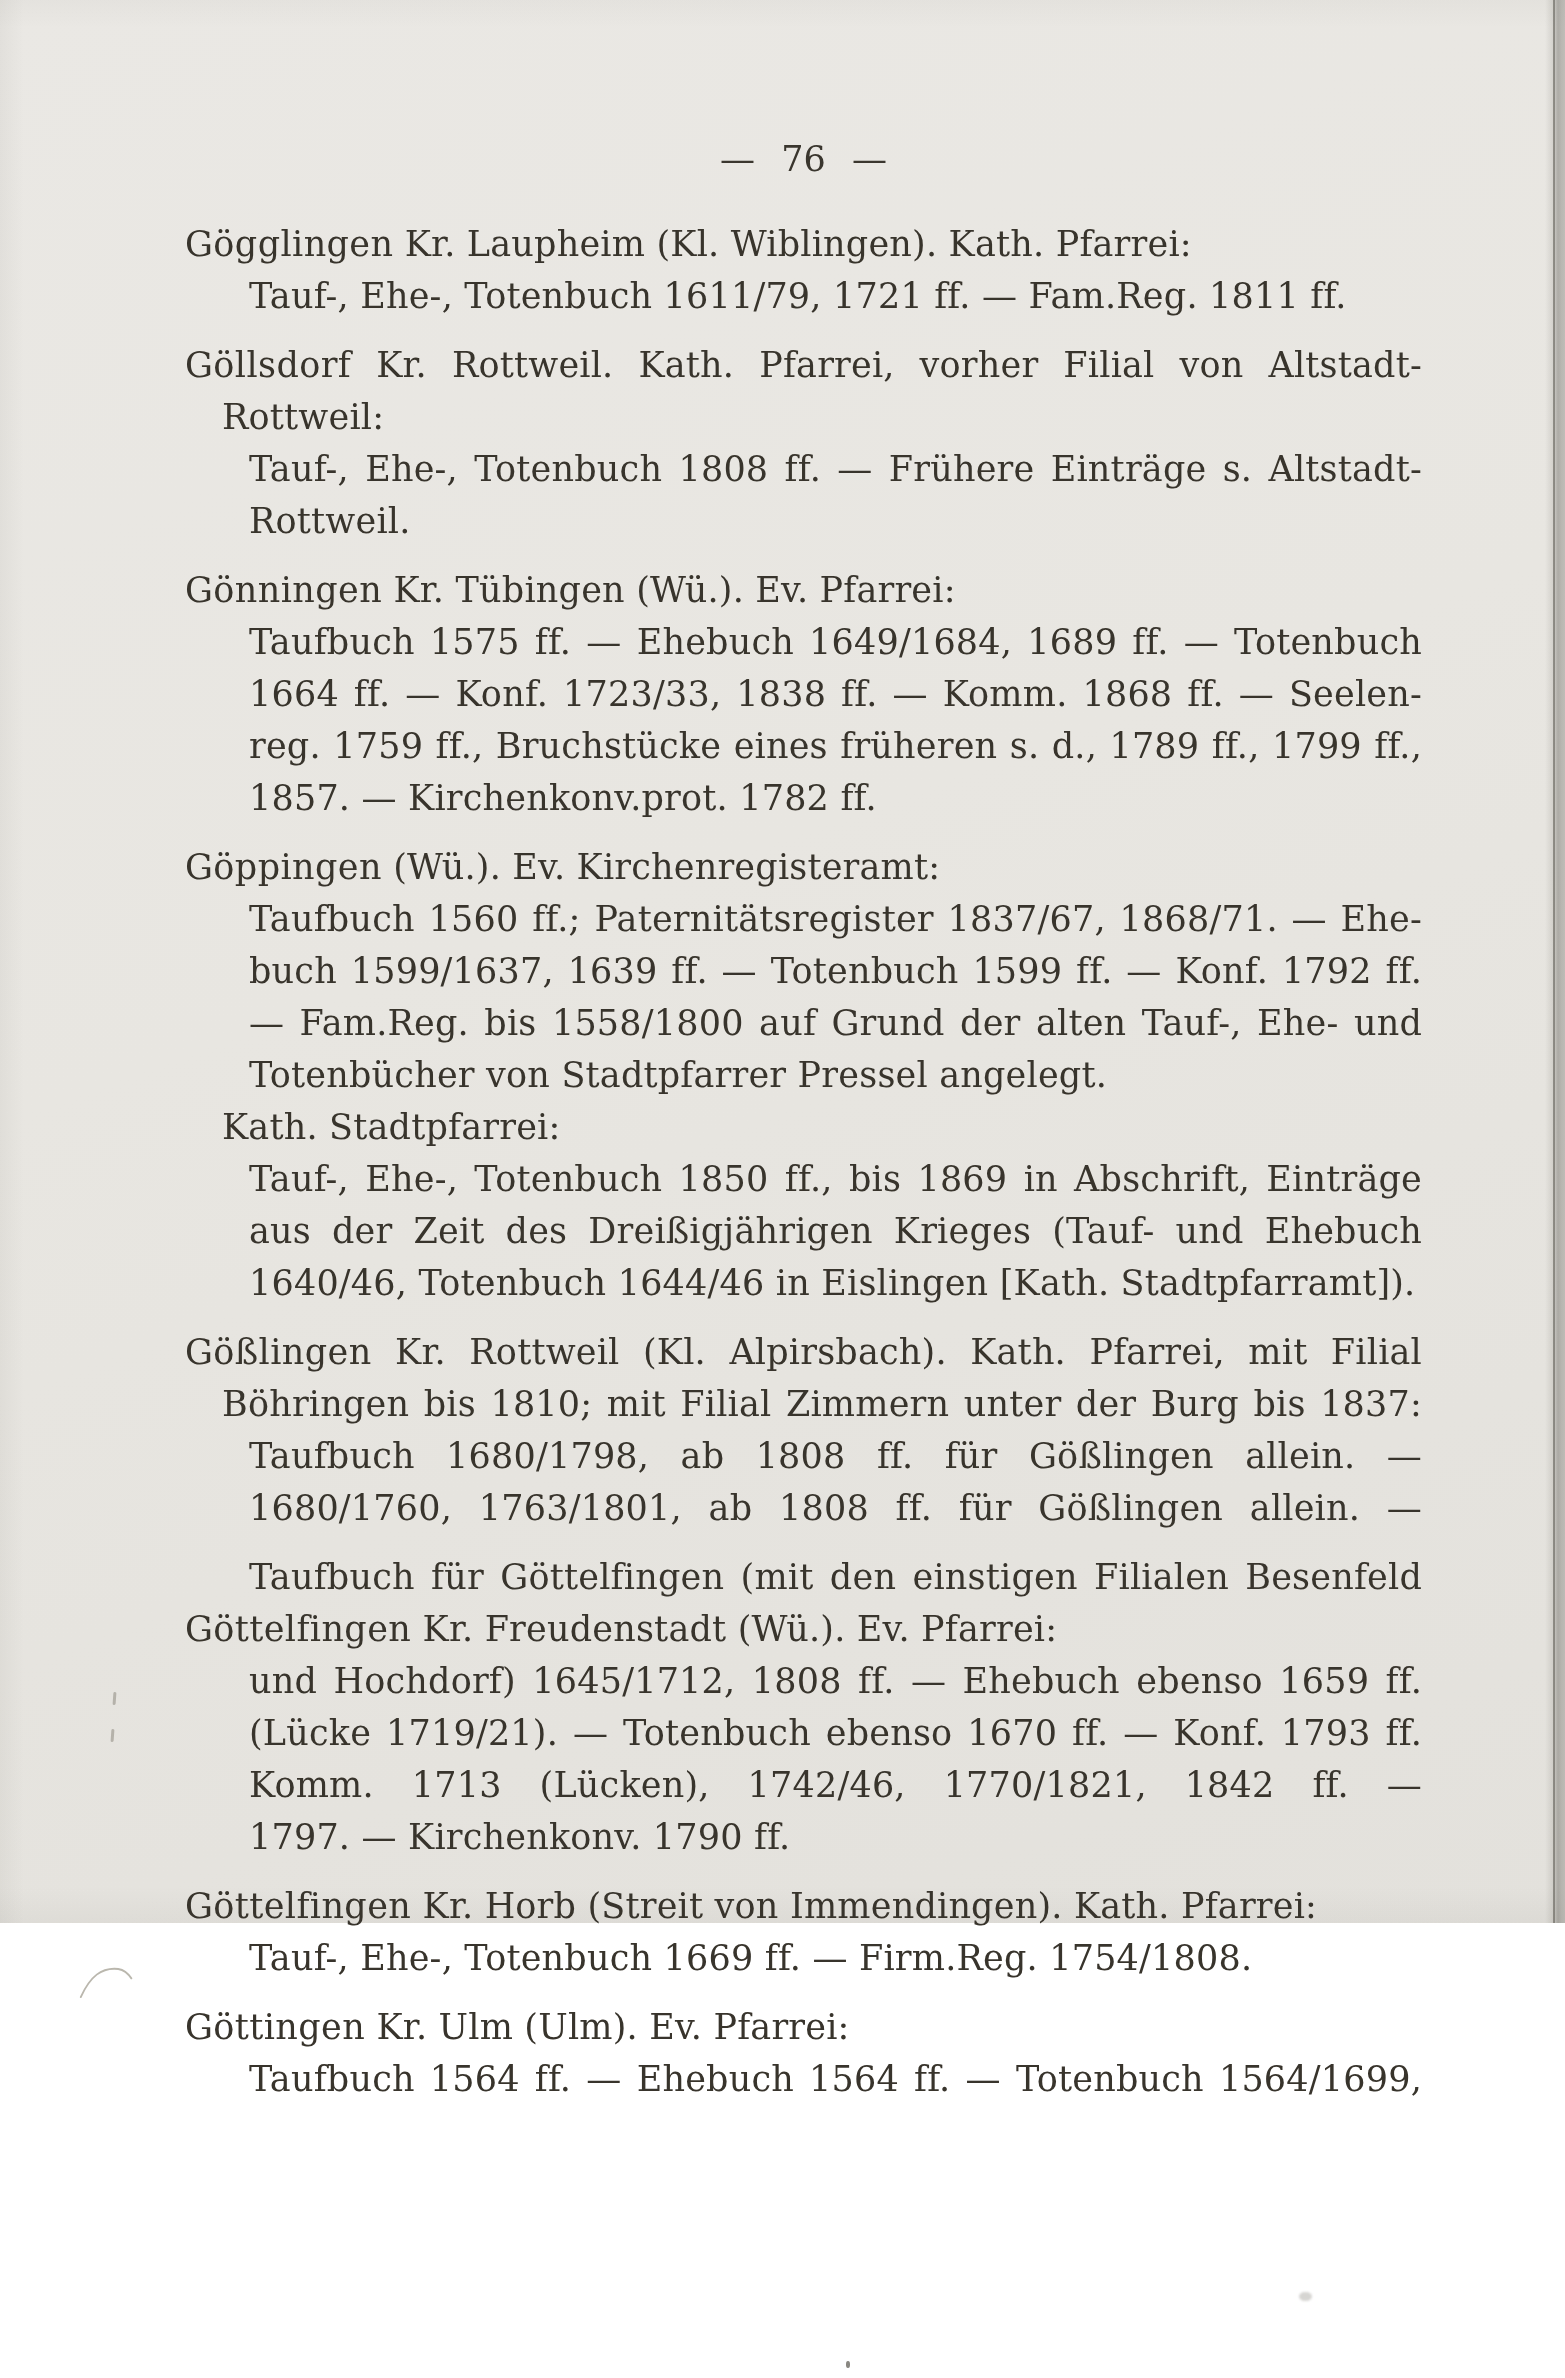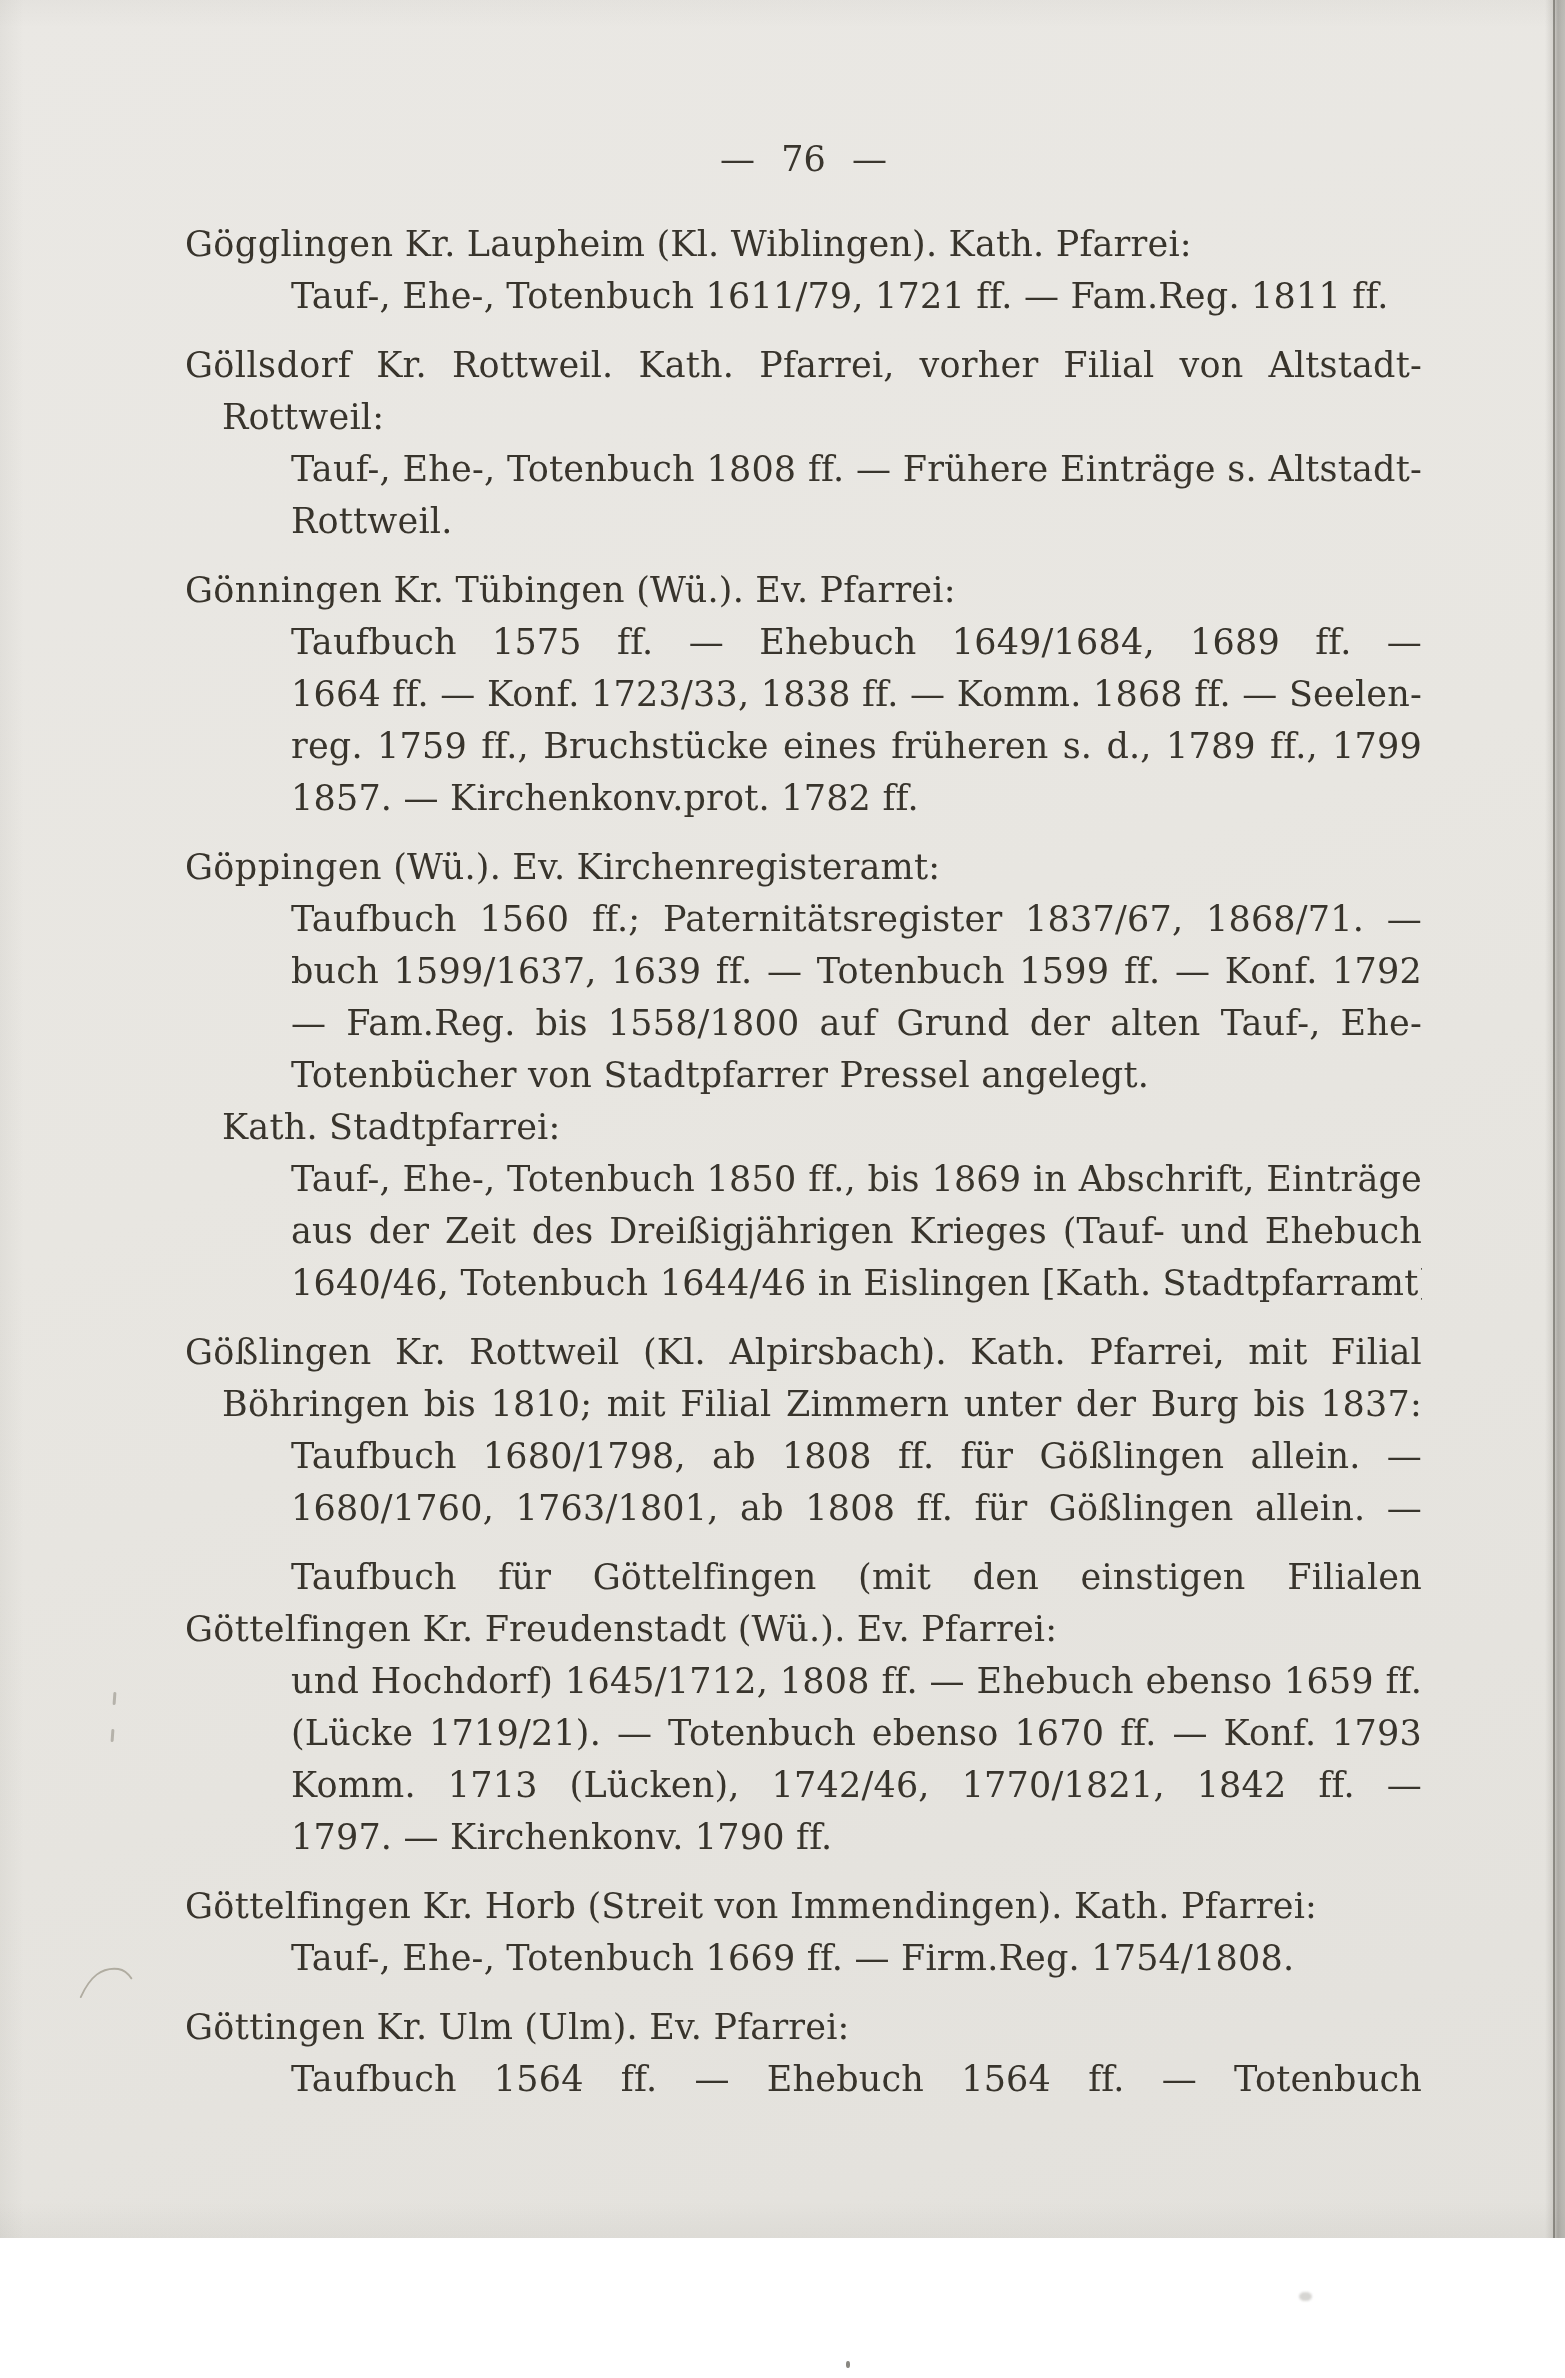--- a/index.html
+++ b/index.html
@@ -3,21 +3,21 @@
 <meta charset="utf-8">
 <style>
   html, body { margin: 0; padding: 0; }
   body {
     width: 1566px; height: 2379px;
     font-family: "DejaVu Serif", "Liberation Serif", serif;
     overflow: hidden;
   }
   .page {
     position: relative;
-    width: 1566px; height: 2238px;
+    width: 1566px; height: 1923px;
     background: linear-gradient(160deg, #eae8e4 0%, #e8e6e1 45%, #e3e1dc 100%);
     color: #38342c;
   }
   
   .page::before {
     content: "";
     position: absolute; inset: 0;
     background:
       linear-gradient(to right, rgba(90,88,80,0.06) 0px, rgba(90,88,80,0) 24px),
       linear-gradient(to bottom, rgba(90,88,80,0.04) 0px, rgba(90,88,80,0) 28px),
@@ -53,21 +53,21 @@
     height: 52px; line-height: 52px;
     font-size: 35px;
     letter-spacing: 0.2px;
     white-space: nowrap;
     overflow: hidden;
     color: #38342c;
   }
   .line.j { white-space: normal; text-align: justify; }
   .line.j::after { content: ""; display: inline-block; width: 100%; }
   .line.hang { margin-left: 37px; }
-  .line.rec  { margin-left: 106px; }
+  .line.rec  { margin-left: 64px; }
   .headword { font-weight: 400; letter-spacing: 0.4px; }
   
   .pen-mark { position: absolute; left: 77px; top: 1954px; opacity: 0.6; }
   .pencil-tick {
     position: absolute; width: 2.8px; height: 13px;
     background: rgba(122,117,106,0.45); border-radius: 1.9px;
     transform: rotate(4deg);
   }
   .tick-1 { left: 113px; top: 1692px; }
   .tick-2 { left: 111px; top: 1729px; }

